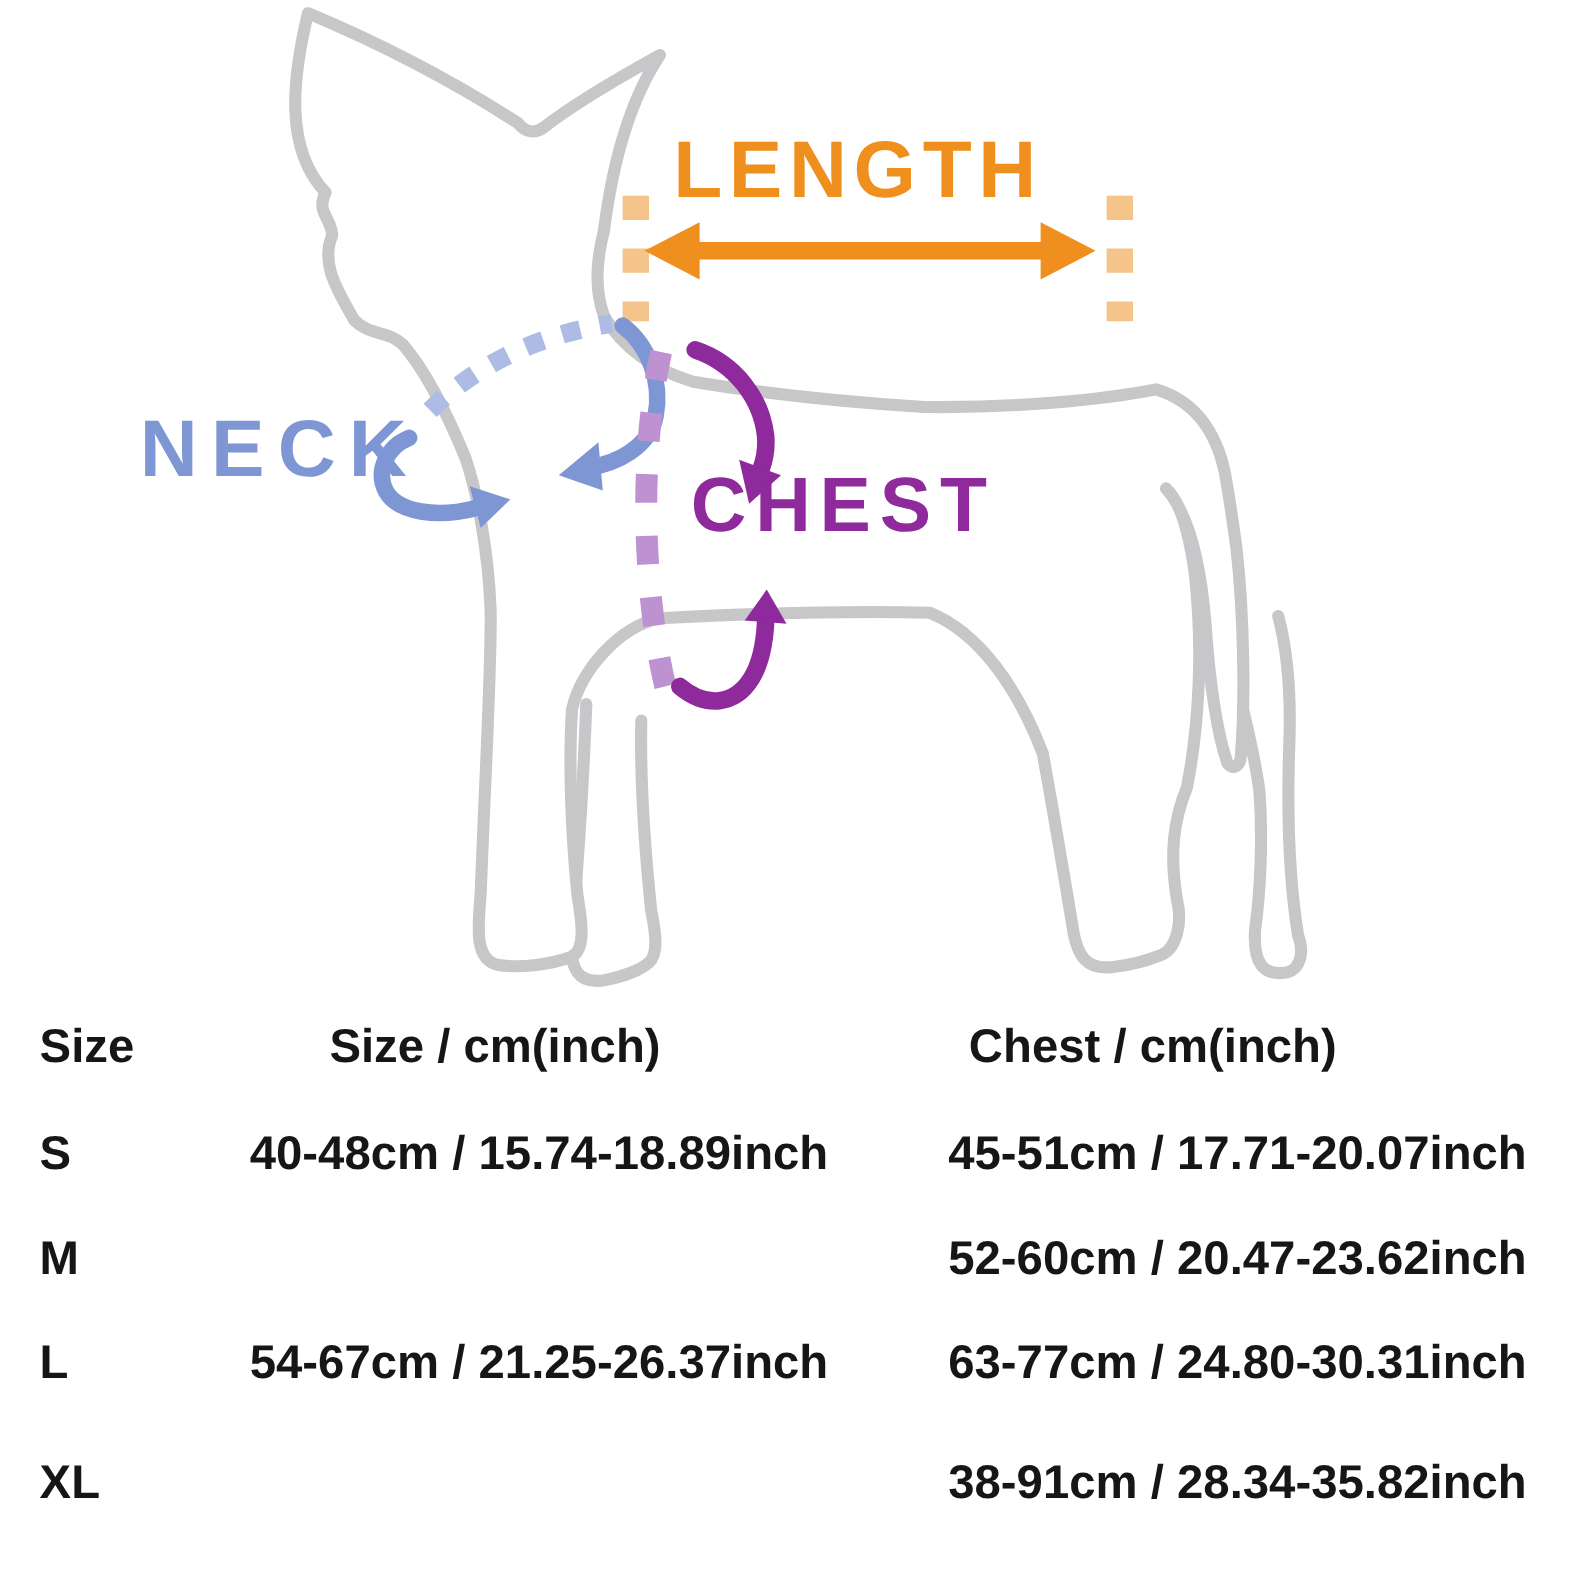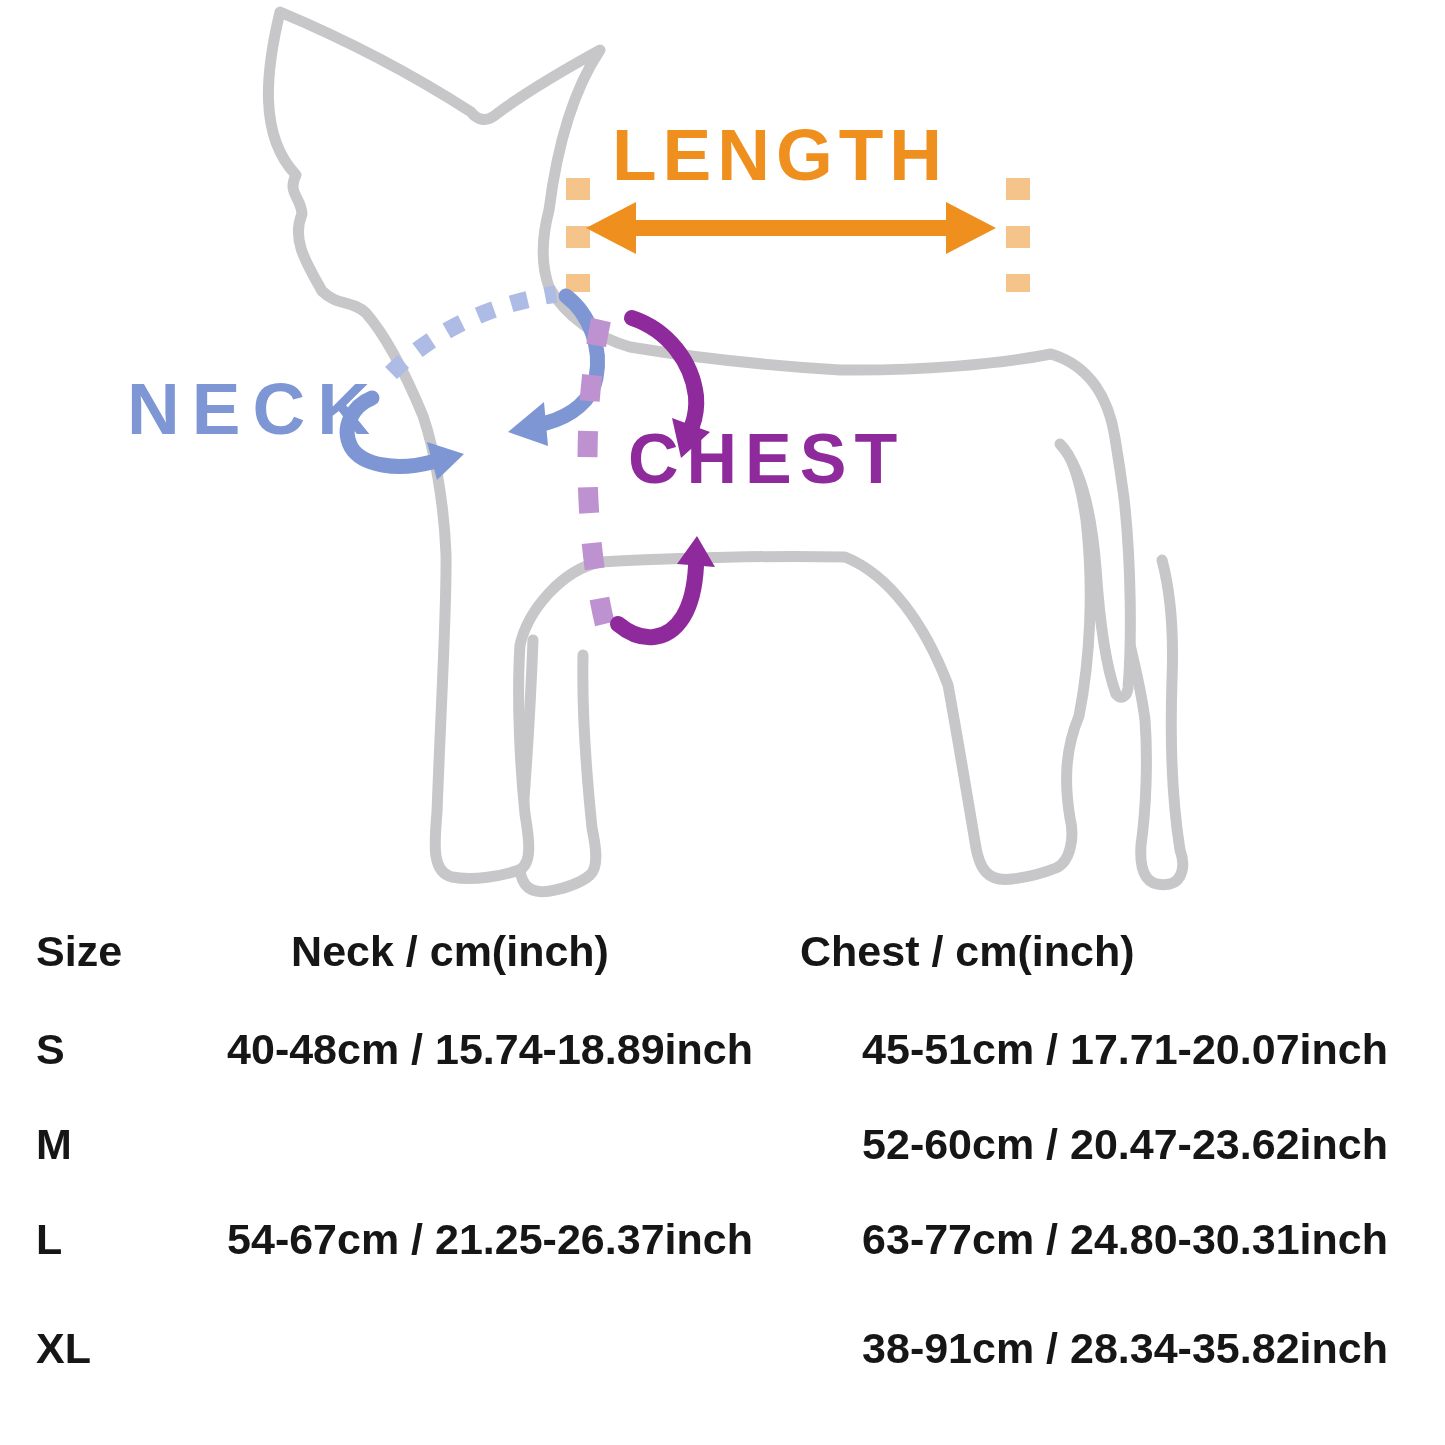--- a/index.html
+++ b/index.html
@@ -22,21 +22,21 @@
   .label-length { left: 612px; top: 118px; font-size: 73px; letter-spacing: 6px; color: #EE8F1E; }
   .label-neck   { left: 96px;  top: 372px; font-size: 73px; letter-spacing: 12px; color: #7E97D4; margin-left: 31px; }
   .label-chest  { left: 628px; top: 424px; font-size: 70px; letter-spacing: 8px;  color: #8E2A9C; }
 
   .size-table { position: absolute; left: 0; top: 0; width: 1445px; height: 520px; }
   .trow { position: absolute; left: 0; width: 1445px; height: 60px; color: #161616; font-weight: bold; font-size: 43px; line-height: 1.2; }
   .c-size  { position: absolute; left: 36px; width: 140px; text-align: left; }
   .c-neck  { position: absolute; left: 175px; width: 630px; text-align: center; white-space: nowrap; }
   .c-chest { position: absolute; left: 805px; width: 640px; text-align: center; white-space: nowrap; }
   .h-neck  { position: absolute; left: 170px; width: 560px; text-align: center; white-space: nowrap; }
-  .h-chest { position: absolute; left: 800px; width: 496px; text-align: left; white-space: nowrap; }
+  .h-chest { position: absolute; left: 800px; width: 496px; text-align: center; white-space: nowrap; }
 </style>
 </head>
 <body>
 
 <div class="stage">
 
   <div class="diagram">
     <svg width="1445" height="925" viewBox="0 0 1445 925">
 
       <path d="M 533 640 C 530 720 525 790 520 850 C 517 882 526 895 550 891 C 566 888 582 882 590 875 C 599 867 596 847 592 828 C 585 760 582 700 583 655" fill="#ffffff" stroke="#C7C7C9" stroke-width="11" stroke-linecap="round" stroke-linejoin="round"></path>
@@ -99,21 +99,21 @@
     </svg>
 
     <div class="measure-label label-length">LENGTH</div>
     <div class="measure-label label-neck">NECK</div>
     <div class="measure-label label-chest">CHEST</div>
   </div>
 
   <div class="size-table">
     <div class="trow" style="top:926px">
       <div class="c-size">Size</div>
-      <div class="h-neck">Neck / cm(inch)</div>
+      <div class="h-neck">Size / cm(inch)</div>
       <div class="h-chest">Chest / cm(inch)</div>
     </div>
 
     <div class="trow" style="top:1024px">
       <div class="c-size">S</div>
       <div class="c-neck">40-48cm / 15.74-18.89inch</div>
       <div class="c-chest">45-51cm / 17.71-20.07inch</div>
     </div>
 
     <div class="trow" style="top:1119px">

